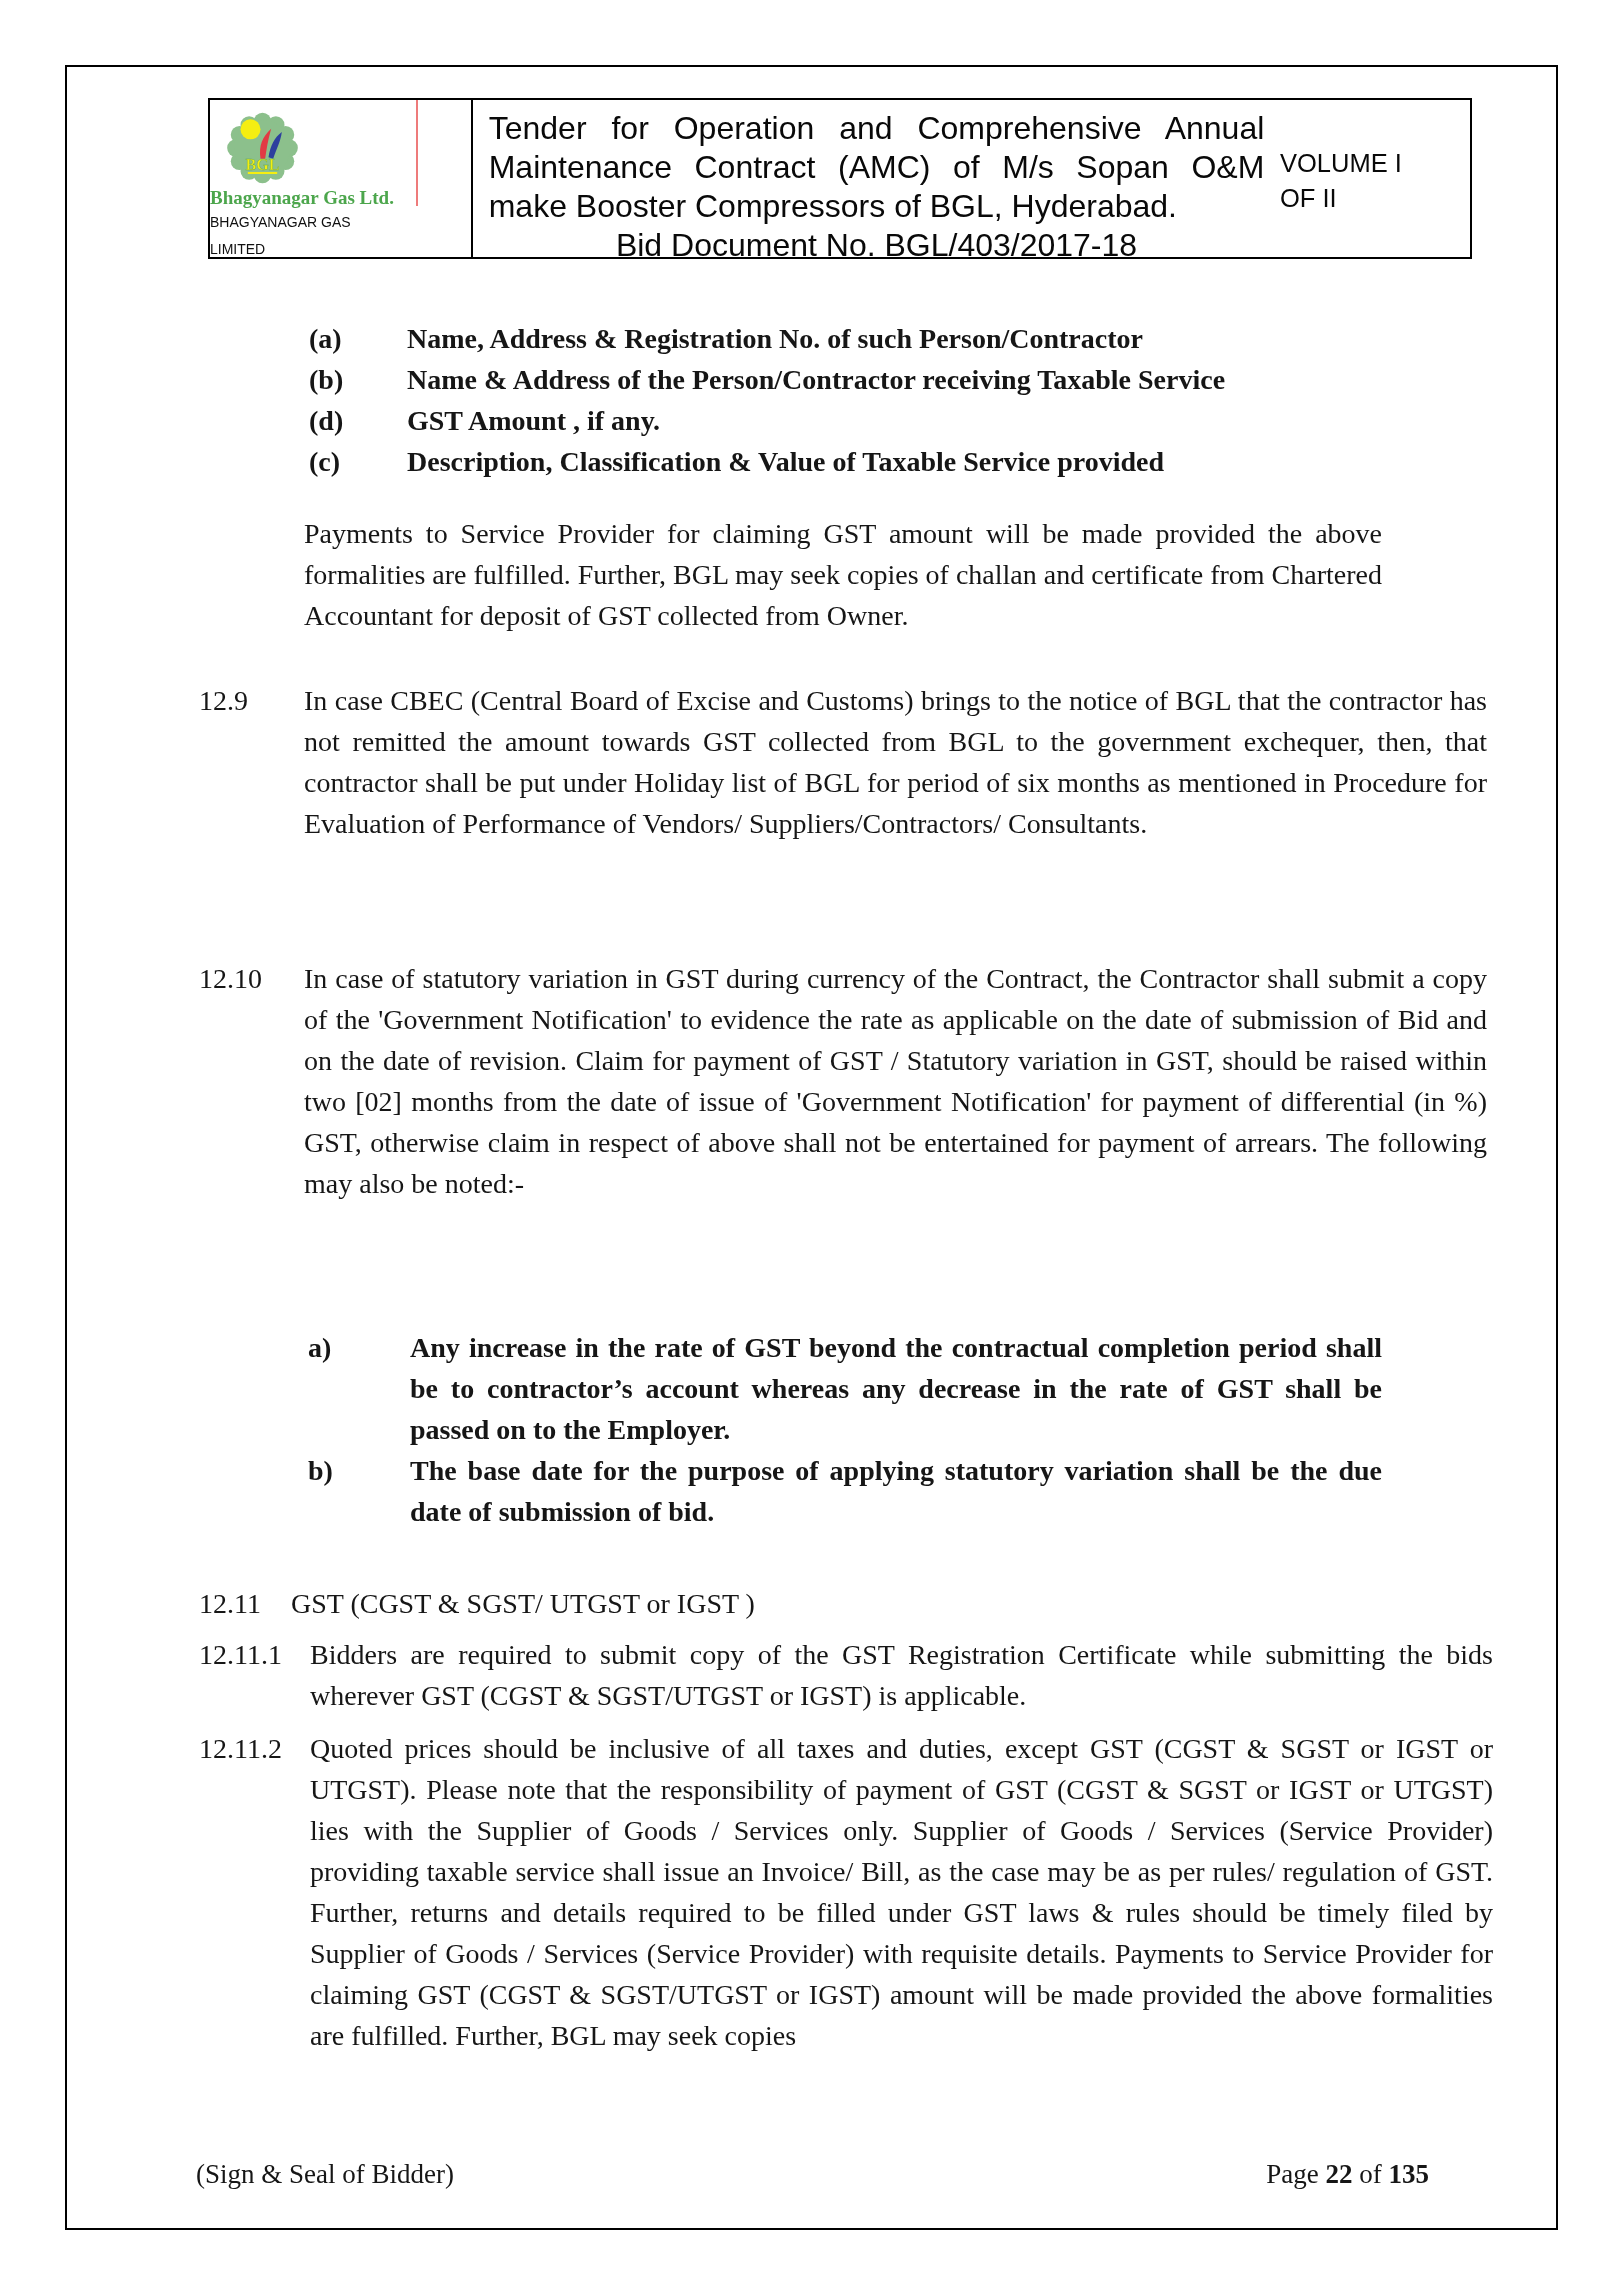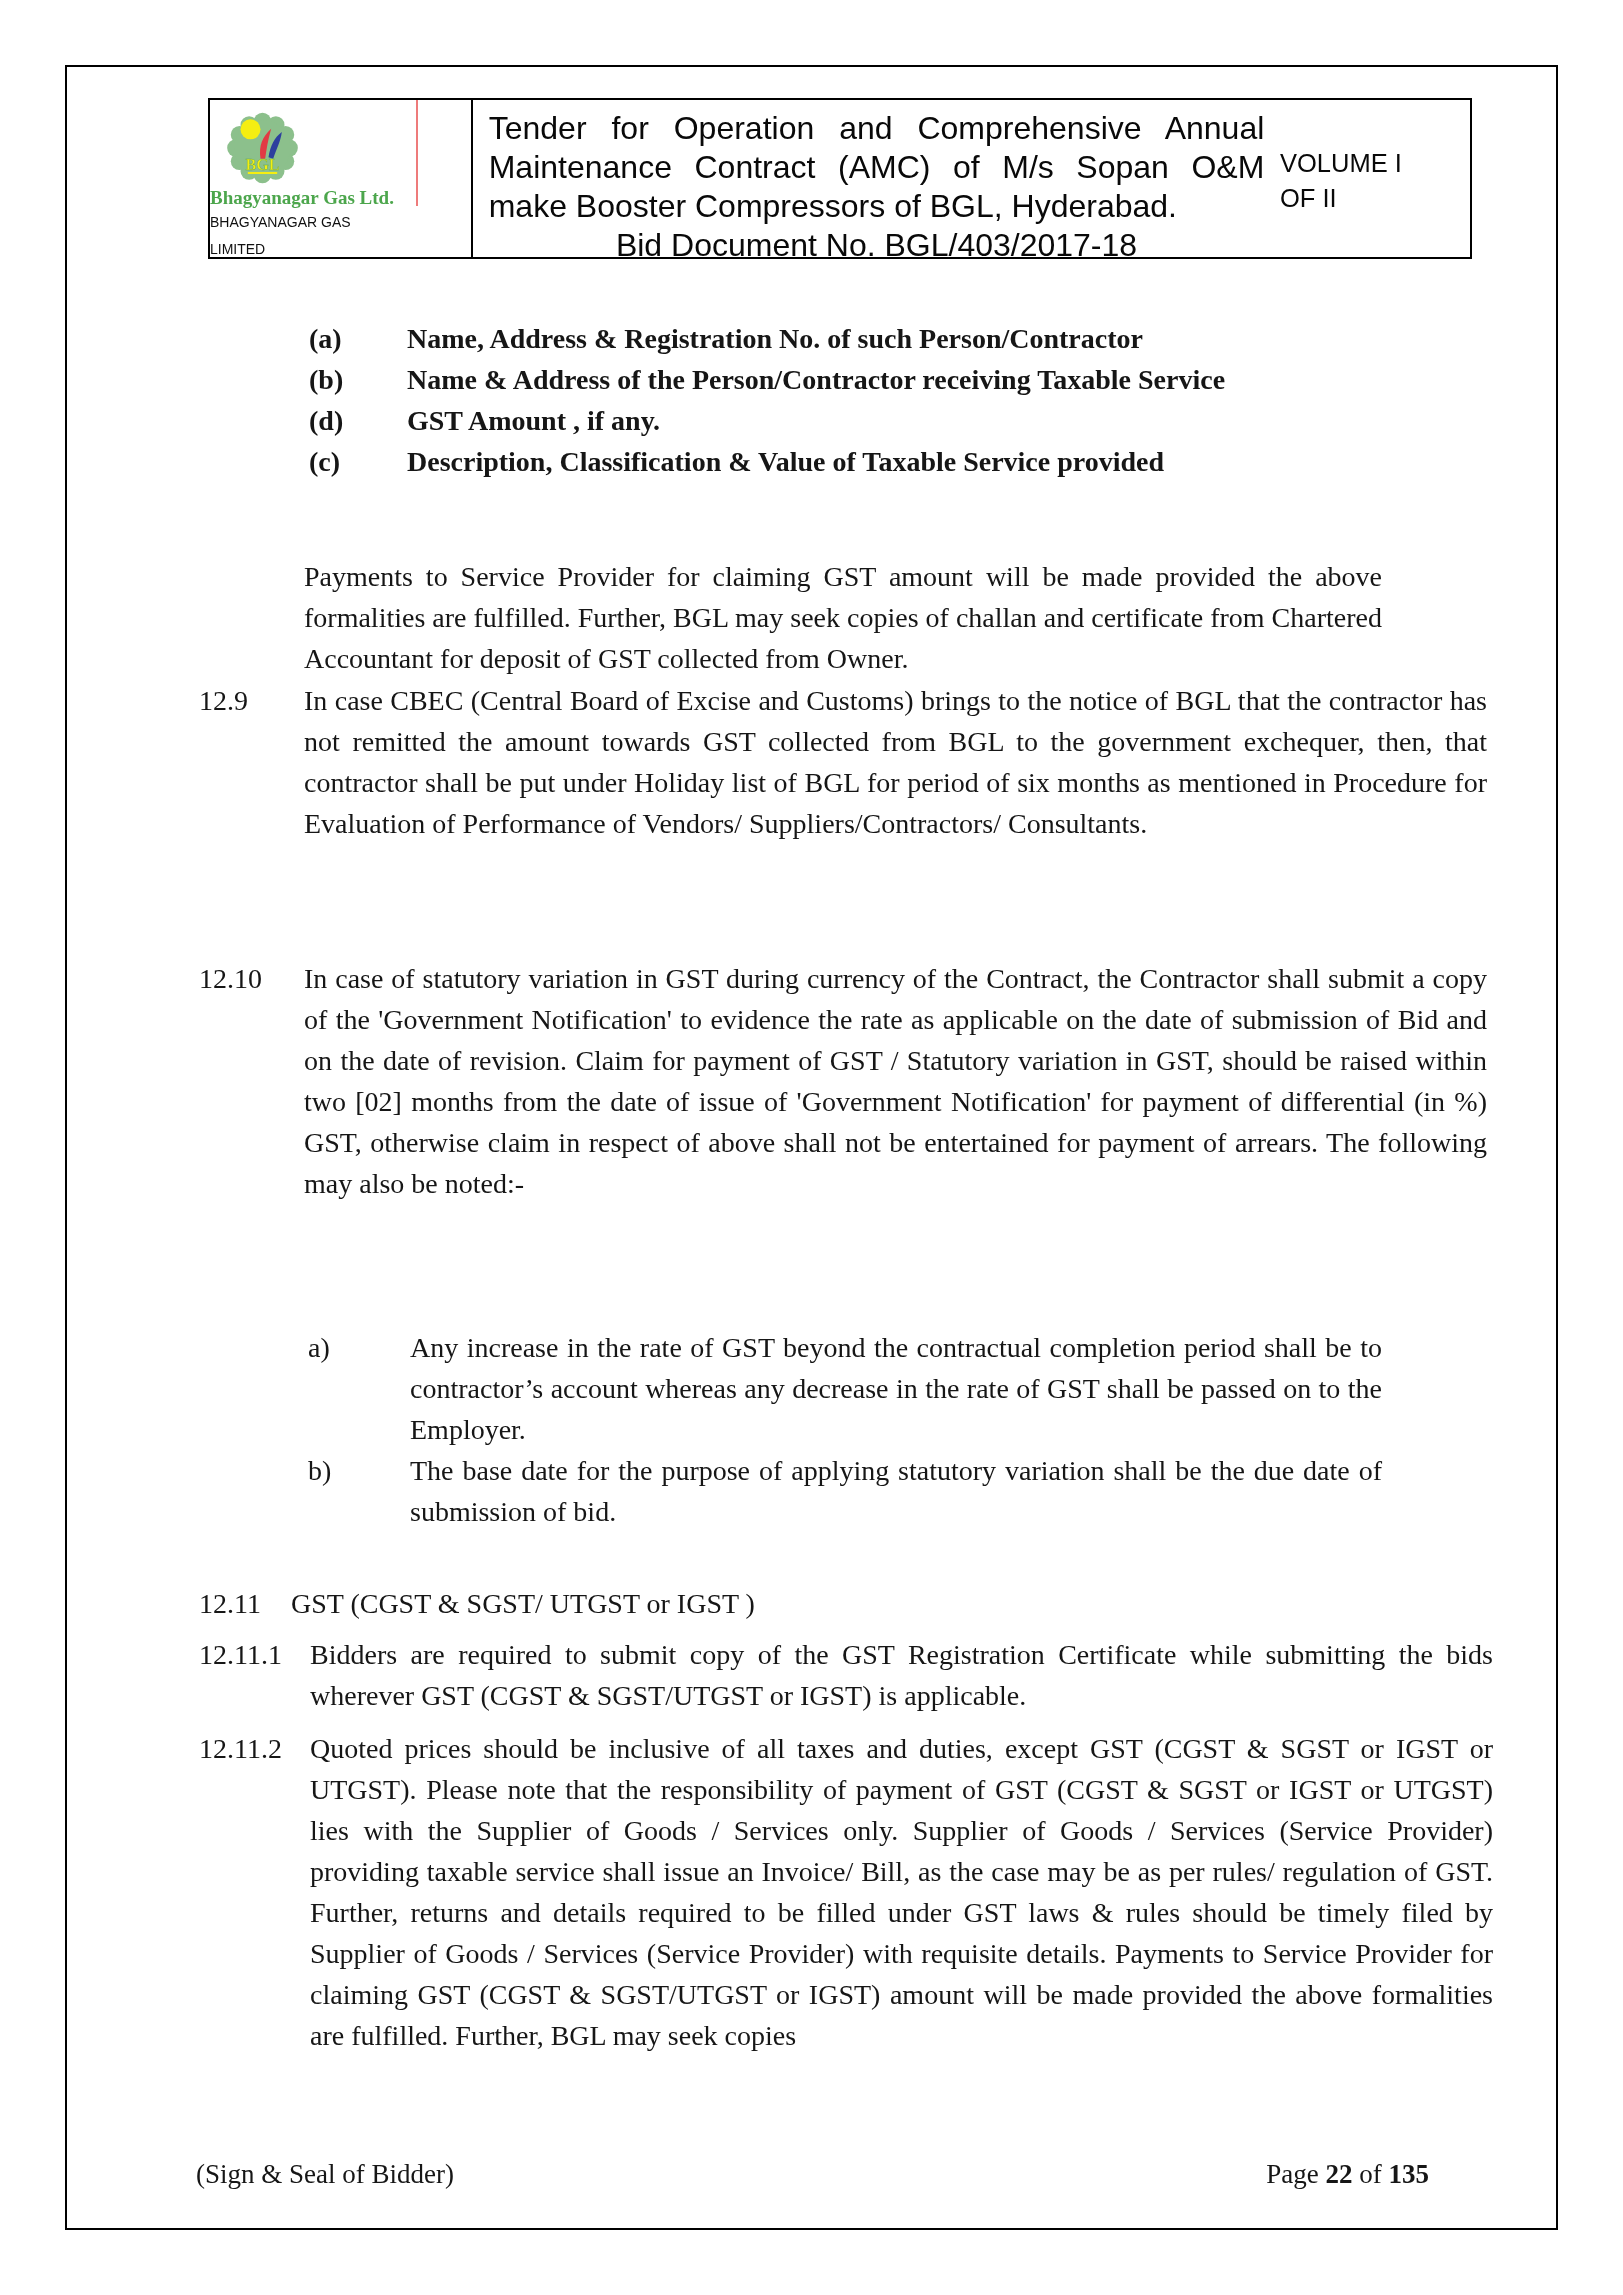--- a/index.html
+++ b/index.html
@@ -128,31 +128,31 @@
         <span class="lbl">(b)</span><span>Name &amp; Address of the Person/Contractor receiving Taxable Service</span>
       </div>
       <div class="row-abcd">
         <span class="lbl">(d)</span><span>GST Amount , if any.</span>
       </div>
       <div class="row-abcd">
         <span class="lbl">(c)</span><span>Description, Classification &amp; Value of Taxable Service provided</span>
       </div>
     </div>
 
-    <div class="block para-plain" style="top:489px;">Payments to Service Provider for claiming GST amount will be made provided the above formalities are fulfilled. Further, BGL may seek copies of challan and certificate from Chartered Accountant for deposit of GST collected from Owner.</div>
+    <div class="block para-plain" style="top:446px;">Payments to Service Provider for claiming GST amount will be made provided the above formalities are fulfilled. Further, BGL may seek copies of challan and certificate from Chartered Accountant for deposit of GST collected from Owner.</div>
 
     <div class="block clause" style="top:613px;">
       <span class="num">12.9</span><span>In case CBEC (Central Board of Excise and Customs) brings to the notice of BGL that the contractor has not remitted the amount towards GST collected from BGL to the government exchequer, then, that contractor shall be put under Holiday list of BGL for period of six months as mentioned in Procedure for Evaluation of Performance of Vendors/ Suppliers/Contractors/ Consultants.</span>
     </div>
 
     <div class="block clause" style="top:891px;">
       <span class="num">12.10</span><span>In case of statutory variation in GST during currency of the Contract, the Contractor shall submit a copy of the 'Government Notification' to evidence the rate as applicable on the date of submission of Bid and on the date of revision. Claim for payment of GST / Statutory variation in GST, should be raised within two [02] months from the date of issue of 'Government Notification' for payment of differential (in %) GST, otherwise claim in respect of above shall not be entertained for payment of arrears. The following may also be noted:-</span>
     </div>
 
-    <div class="block" style="top:1260px;">
+    <div class="block" style="top:1260px;font-weight:bold;">
       <div class="row-ab">
         <span class="lbl">a)</span><span>Any increase in the rate of GST beyond the contractual completion period shall be to contractor’s account whereas any decrease in the rate of GST shall be passed on to the Employer.</span>
       </div>
       <div class="row-ab">
         <span class="lbl">b)</span><span>The base date for the purpose of applying statutory variation shall be the due date of submission of bid.</span>
       </div>
     </div>
 
     <div class="block heading-1211" style="top:1516px;">
       <span class="num">12.11</span><span>GST (CGST &amp; SGST/ UTGST or IGST )</span>

